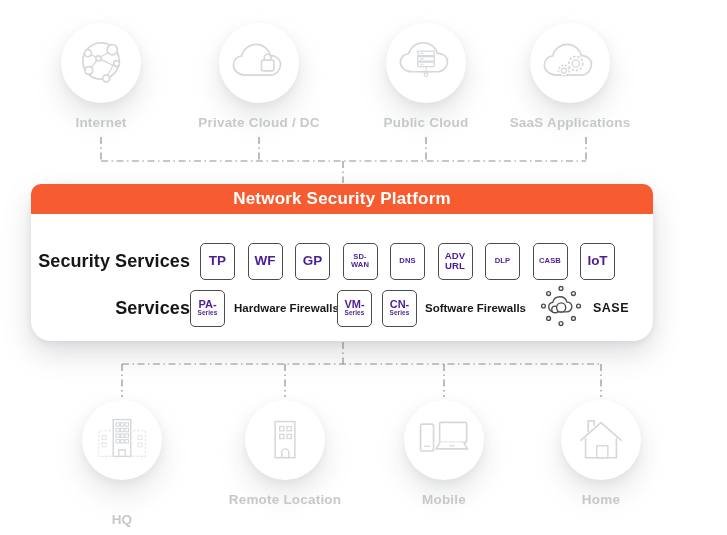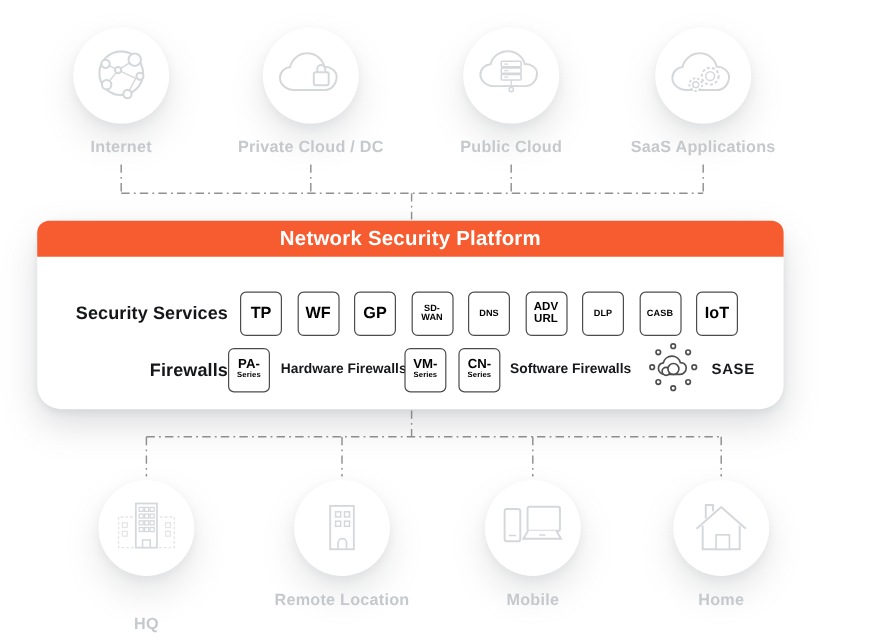--- a/index.html
+++ b/index.html
@@ -32,27 +32,27 @@
     display:flex;align-items:center;justify-content:center;
     color:#fff;font-size:17px;font-weight:bold;letter-spacing:.2px;
   }
   .unified{
     position:absolute;left:75px;right:0;top:39px;text-align:center;
     color:#f4502c;font-weight:bold;font-size:11.5px;letter-spacing:.6px;
   }
   .svc-row,.fw-row{position:absolute;left:0;right:0;display:flex;align-items:center;}
   .svc-row{top:57px;height:40px;}
   .fw-row{top:103px;height:42px;}
-  .row-label{width:159px;text-align:right;font-weight:bold;color:#151619;font-size:15px;letter-spacing:.1px;flex:0 0 auto;}
+  .row-label{width:159px;text-align:right;font-weight:bold;color:#151619;font-size:18px;letter-spacing:.1px;flex:0 0 auto;}
   .badges{display:flex;gap:12.5px;margin-left:10px;align-items:center;}
   .badge{
     width:33px;height:35px;flex:0 0 auto;background:#fff;
     border:1.7px solid #4c4c4c;border-radius:5px;
     display:flex;flex-direction:column;align-items:center;justify-content:center;
-    font-weight:bold;color:#000000;line-height:1.05;text-align:center;
+    font-weight:bold;color:#4c1d95;line-height:1.05;text-align:center;
   }
   .badge.lg span{font-size:13.5px;}
   .badge.sm span{font-size:7.6px;letter-spacing:.1px;}
   .badge.md span{font-size:9.6px;letter-spacing:.1px;text-align:center;}
   .badge.series span.l1{font-size:11px;}
   .badge.series span.l2{font-size:6.4px;letter-spacing:.1px;}
   .fw-caption{font-weight:bold;color:#17181b;font-size:11.5px;white-space:nowrap;}
   .cap-hw{margin-left:9px;width:103px;}
   .cap-sw{margin-left:8px;margin-right:6px;}
   .fw-row .badge{}
@@ -129,21 +129,21 @@
             <path d="M35 31.8 V38 M27 38 h16"></path>
           </g>
           <circle cx="35" cy="41.5" r="2.2" fill="#fff" stroke-width="1.5"></circle>
         </g>
       </svg>
     </span>
   </div>
   <div class="label">Public Cloud</div>
 </div>
 
-<div class="node" style="left:506px;top:23px;text-align:center;">
+<div class="node" style="left:490px;top:23px;text-align:center;">
   <div class="circle">
     <span>
       <svg viewBox="0 0 70 48" width="58" height="40">
         <g fill="none" stroke="#d5d8db" stroke-width="2">
           <path d="M18 41 C10 41 4 35 4 28.8 C4 23 8.5 18.3 14.2 17.8 C16 10 23 4 31.5 4 C40 4 47 10 48.6 17.6 C54.6 17.2 61 21.6 61 27.6 C61 34.5 56 41 49 41 Z"></path>
           <circle cx="42" cy="27" r="8.5" fill="#fff" stroke-dasharray="3 2.2"></circle>
           <circle cx="42" cy="27" r="4.4" fill="#fff" stroke-width="1.6"></circle>
           <circle cx="27.5" cy="35.5" r="6.4" fill="#fff" stroke-dasharray="2.4 2"></circle>
           <circle cx="27.5" cy="35.5" r="3" fill="#fff" stroke-width="1.5"></circle>
         </g>
@@ -187,21 +187,21 @@
       <div class="badge sm">
           <span>CASB</span>
         </div>
       <div class="badge lg">
           <span>IoT</span>
         </div>
     </div>
   </div>
 
   <div class="fw-row">
-    <div class="row-label">Firewalls</div>
+    <div class="row-label">Services</div>
     <div class="badge series">
       <span class="l1">PA-</span>
       <span class="l2">Series</span>
     </div>
     <div class="fw-caption cap-hw">Hardware Firewalls</div>
     <div class="badge series">
       <span class="l1">VM-</span>
       <span class="l2">Series</span>
     </div>
     <div class="badge series">

